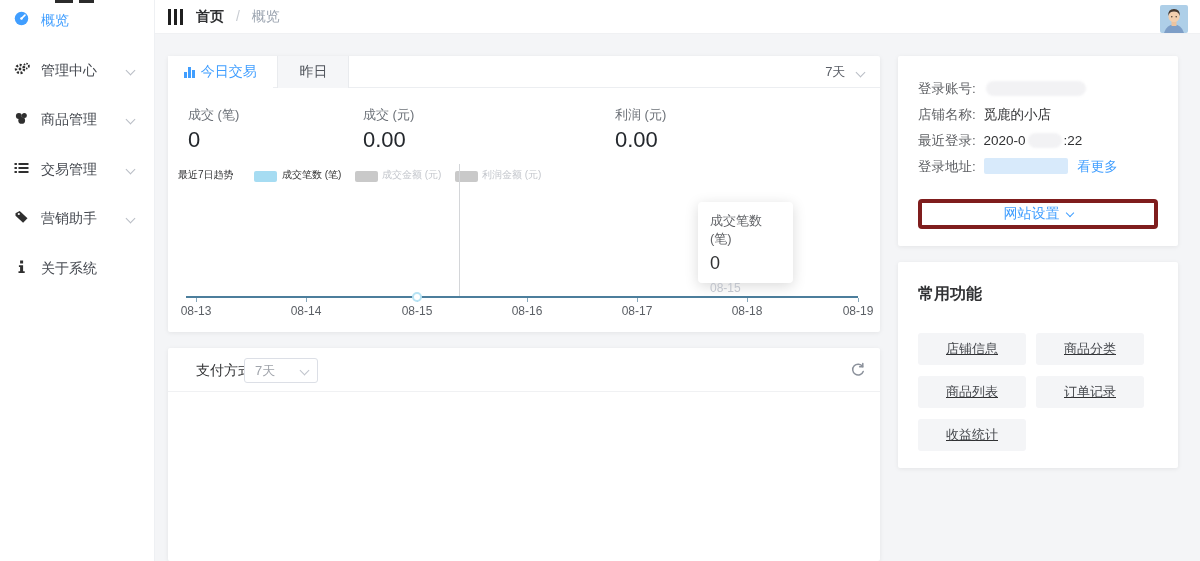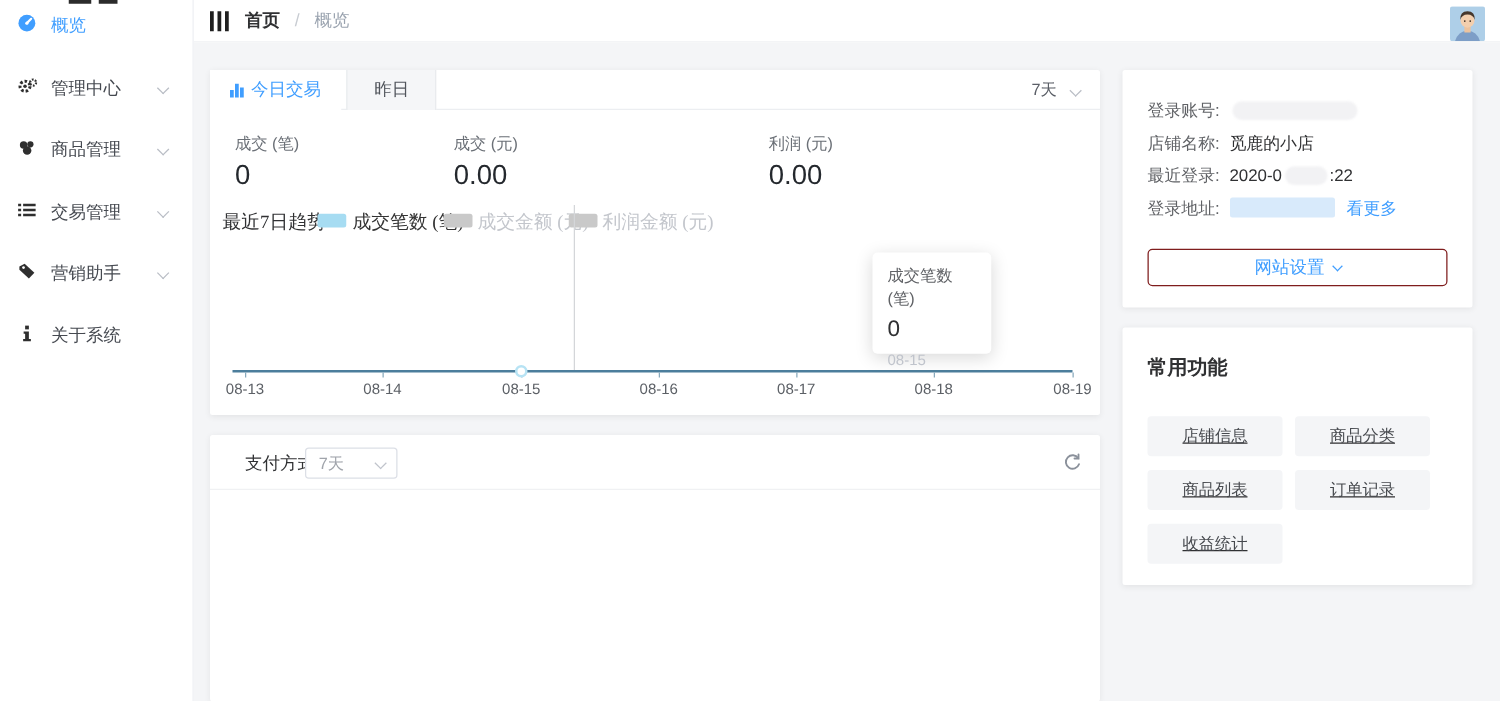--- a/index.html
+++ b/index.html
@@ -44,21 +44,21 @@
   .tab .bars .b1{height:6px} .tab .bars .b2{height:11px} .tab .bars .b3{height:8px}
   .tab.inactive { width:72px; color:#51555c; background:#f5f6f8; border-left:1px solid #e9ebee; border-right:1px solid #e9ebee; }
   .range-sel { position:absolute; right:16px; top:0; height:32px; line-height:32px; font-size:13px; color:#5a5e66; cursor:pointer; }
   .range-sel .chev { color:#b9bdc5; margin-left:8px; }
 
   .stat { position:absolute; top:50px; }
   .stat .slab { font-size:13px; color:#6b7077; }
   .stat .sval { font-size:22px; color:#24282d; margin-top:3px; }
   .stat1{left:20px} .stat2{left:195px} .stat3{left:447px}
 
-  .legend-row { position:absolute; left:0; top:112px; width:100%; height:16px; font-size:15px;font-family:Liberation Serif, serif; }
+  .legend-row { position:absolute; left:0; top:112px; width:100%; height:16px; font-size:10px; }
   .legend-title { position:absolute; left:10px; top:0; color:#303133; }
   .lg-sw { position:absolute; top:3px; width:23px; height:11px; border-radius:2px; }
   .lg-tx { position:absolute; top:0; }
   .sw1{left:86px; background:#a6dcf2;} .tx1{left:114px; color:#333;}
   .sw2{left:187px; background:#c9c9c9;} .tx2{left:214px; color:#c3c6cc;}
   .sw3{left:287px; background:#c9c9c9;} .tx3{left:314px; color:#c3c6cc;}
 
   .chart { position:absolute; left:0; top:0; width:712px; height:276px; pointer-events:none; }
   .axis-pointer { position:absolute; left:291px; top:108px; width:1px; height:133px; background:#d4d6d9; }
   .chart-line { position:absolute; left:18px; top:240px; width:672px; height:2px; background:#4c7e9c; }
@@ -81,21 +81,21 @@
   
   .card-shop { left:898px; top:56px; width:280px; height:190px; padding:20px; }
   .shop-row { position:relative; height:26px; line-height:26px; font-size:13.5px; white-space:nowrap; }
   .shop-row .rlab { color:#606266; }
   .shop-row .rval { color:#303133; margin-left:4px; }
   .smudge { display:inline-block; vertical-align:-3px; height:15px; border-radius:8px; background:rgba(233,234,236,.6); filter:blur(1px); }
   .sm-account { width:100px; margin-left:6px; }
   .sm-date { width:34px; margin:0 2px; }
   .hl-blue { display:inline-block; vertical-align:-3px; width:84px; height:16px; background:#d8eafb; border-radius:2px; margin-left:4px; }
   .see-more { color:#409eff; font-size:13.5px; margin-left:6px; cursor:pointer; }
-  .site-btn { position:absolute; left:20px; top:143px; width:240px; height:30px; border:1px solid #7f1d1d; border-radius:4px; background:#fff; color:#409eff; font-size:14px; display:flex; align-items:center; justify-content:center; cursor:pointer; }
+  .site-btn { position:absolute; left:20px; top:143px; width:240px; height:30px; border:4px solid #7f1d1d; border-radius:4px; background:#fff; color:#409eff; font-size:14px; display:flex; align-items:center; justify-content:center; cursor:pointer; }
   .site-btn .chev { width:6px; height:6px; margin-left:7px; margin-top:-3px; }
 
   
   .card-common { left:898px; top:262px; width:280px; height:206px; }
   .common-title { position:absolute; left:20px; top:22px; font-size:16px; font-weight:bold; color:#303133; }
   .fn-grid { position:absolute; left:20px; top:71px; display:grid; grid-template-columns:108px 108px; column-gap:10px; row-gap:11px;text-decoration:underline; }
   .fn-btn { height:32px; line-height:32px; text-align:center; background:#f4f5f7; border-radius:3px; font-size:13px; color:#45484d; cursor:pointer; }
 </style>
 </head>
 <body>

